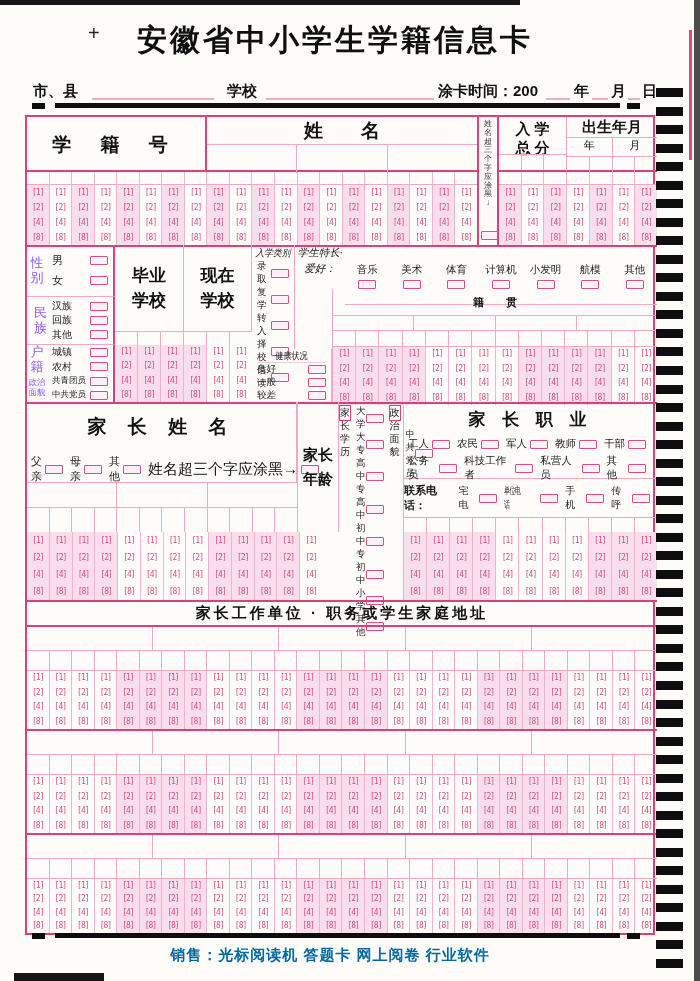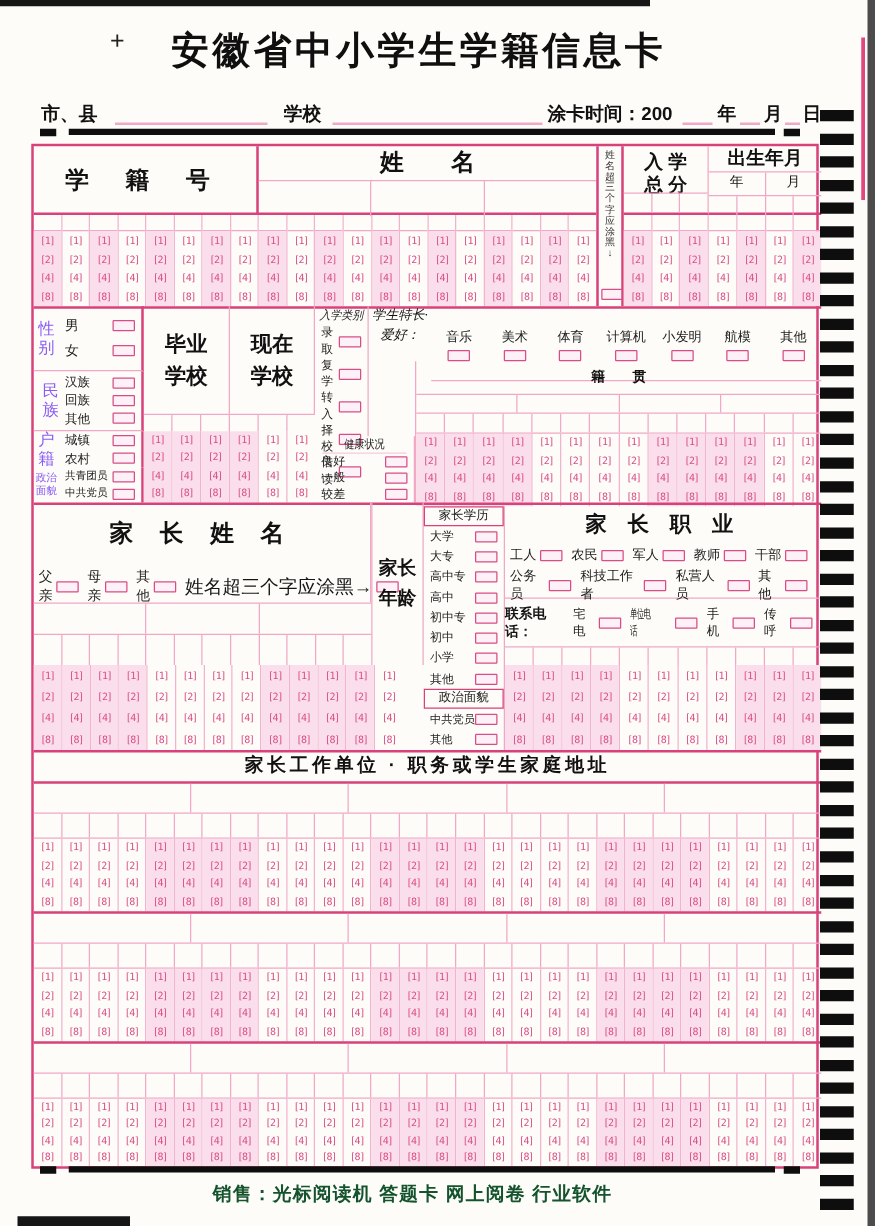--- a/index.html
+++ b/index.html
@@ -45,21 +45,21 @@
   .opts-updown .opt{flex:1;display:flex;flex-direction:column;align-items:center;justify-content:flex-start;gap:3px;}
   .vlabel{font-size:13px;line-height:1.15;text-align:center;word-break:break-all;color:#8b5cf6;}
   .small-serif{font-family:"Liberation Serif",serif;}
   .boxhead{border:1px solid #d84179;font-size:10px;text-align:center;color:#222;
            line-height:13px;height:14px;transform-origin:center;}
   
   .marks{position:absolute;left:656px;top:88px;width:28px;height:880px;
          display:flex;flex-direction:column;justify-content:space-between;}
   .mark{width:27px;height:9px;background:#0e0e0e;}
   .footer{position:absolute;left:25px;top:946px;width:610px;text-align:center;
-          font-size:15px;font-weight:600;color:#14532d;letter-spacing:1px;}
+          font-size:15px;font-weight:600;color:#0369a1;letter-spacing:1px;}
 </style>
 </head>
 <body>
 
 <div class="page">
 
   <div class="edge" style="left:0;top:0;width:520px;height:5px;"></div>
   <div class="edge" style="left:694px;top:0;width:6px;height:981px;background:#4c4c4c;"></div>
   <div class="edge" style="left:689px;top:30px;width:3px;height:130px;background:#e2467e;"></div>
   <div class="edge" style="left:14px;top:973px;width:90px;height:8px;"></div>
@@ -855,21 +855,21 @@
             <span class="bub">[4]</span>
             <span class="bub">[8]</span>
           </div>
         </div>
       </div>
 
     <div class="abs head-big" style="left:270px;top:285px;width:42px;height:130px;border-left:1px solid #f0a8c6;border-right:1px solid #f0a8c6;display:flex;align-items:center;justify-content:center;">
       <span style="width:32px;font-size:15px;line-height:1.6;">家长年龄</span>
     </div>
 
-    <div class="abs" style="left:312px;top:288px;width:65px;height:195px;border-right:1px solid #f0a8c6;display:flex;flex-direction:column;">
+    <div class="abs" style="left:312px;top:288px;width:65px;height:195px;border-right:1px solid #f0a8c6;display:flex;">
       <div class="boxhead">家长学历</div>
       <div class="opts-col" style="flex:8;display:flex;flex-direction:column;">
           <div class="opt">
             <span class="olabel" style="font-size: 9.5px;">大学</span>
             <span class="obox"></span>
           </div>
           <div class="opt">
             <span class="olabel" style="font-size: 9.5px;">大专</span>
             <span class="obox"></span>
           </div>

